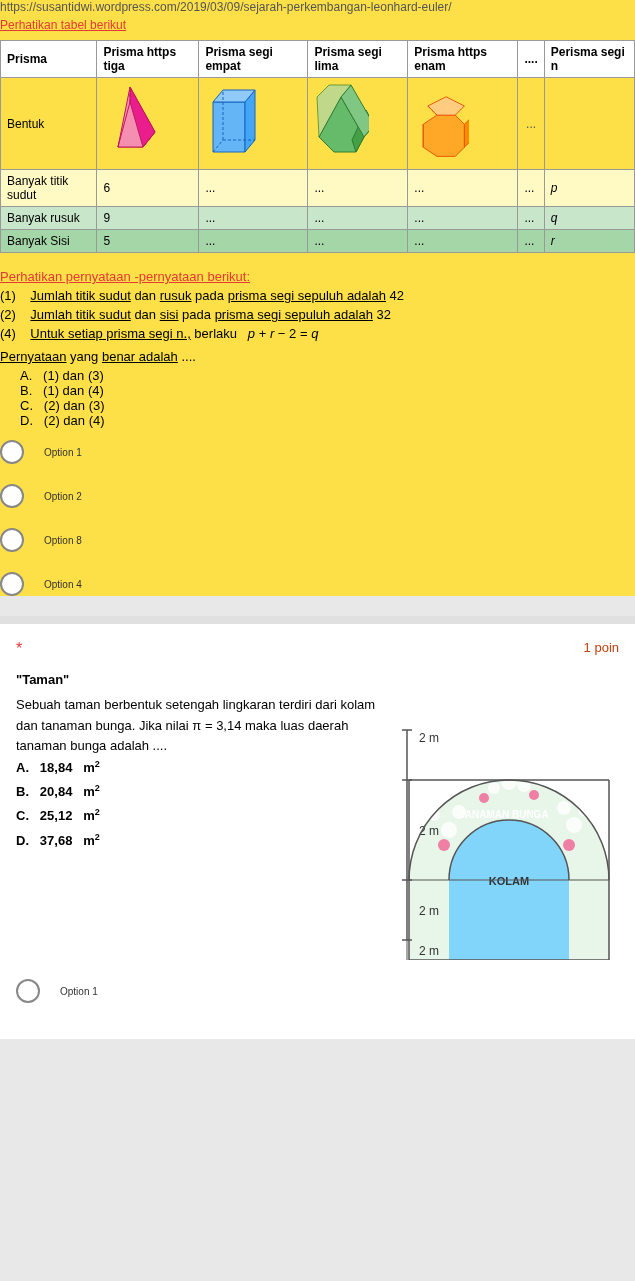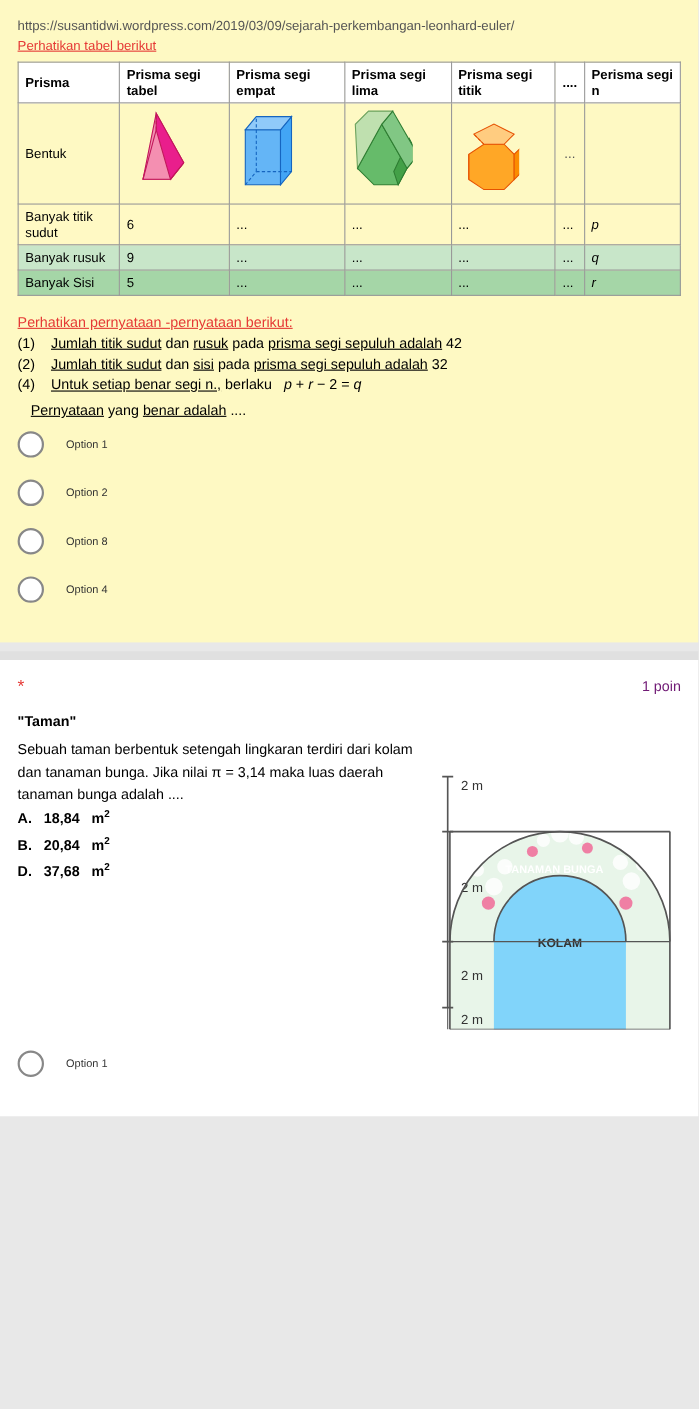--- a/index.html
+++ b/index.html
@@ -3,22 +3,21 @@
   <meta charset="utf-8">
   <style>
     * { margin: 0; padding: 0; box-sizing: border-box; }
     body {
       font-family: Arial, sans-serif;
       font-size: 13px;
       background: #e8e8e8;
       width: 635px;
     }
     .card {
-      background: #fef9c3;
-      padding: 16px;
+      background: #fde047;
       margin-bottom: 8px;
     }
     .url-text {
       color: #555;
       font-size: 12px;
       margin-bottom: 4px;
       word-break: break-all;
     }
     .note-text {
       color: #e53935;
@@ -88,21 +87,21 @@
       background: #fff;
       padding: 16px;
     }
     .question-header {
       display: flex;
       justify-content: space-between;
       align-items: flex-start;
       margin-bottom: 12px;
     }
     .asterisk { color: #e53935; font-size: 16px; }
-    .poin-text { color: #701a75; font-size: 13px; }
+    .poin-text { color: #c2410c; font-size: 13px; }
 
     .taman-section {
       display: flex;
       gap: 12px;
       margin-bottom: 16px;
     }
     .taman-text {
       flex: 1;
       font-size: 13px;
       line-height: 1.6;
@@ -149,24 +148,24 @@
 
 <div class="card">
 
   <div class="url-text">https://susantidwi.wordpress.com/2019/03/09/sejarah-perkembangan-leonhard-euler/</div>
   <div class="note-text">Perhatikan tabel berikut</div>
 
   <table class="prisma-table">
     <thead>
       <tr>
         <th>Prisma</th>
-        <th>Prisma segi tabel</th>
+        <th>Prisma https tiga</th>
         <th>Prisma segi empat</th>
         <th>Prisma segi lima</th>
-        <th>Prisma segi titik</th>
+        <th>Prisma https enam</th>
         <th>....</th>
         <th>Perisma segi n</th>
       </tr>
     </thead>
     <tbody>
       <tr>
         <td>Bentuk</td>
 
         <td class="shape-cell">
           <svg width="55" height="80" viewBox="0 0 55 80">
@@ -247,25 +246,31 @@
     <p>
       <span class="red-underline">Perhatikan pernyataan -pernyataan berikut:</span>
     </p>
     <p>
       (1) &nbsp;&nbsp; <span class="underline">Jumlah titik sudut</span> dan <span class="underline">rusuk</span> pada <span class="underline">prisma segi sepuluh adalah</span> 42
     </p>
     <p>
       (2) &nbsp;&nbsp; <span class="underline">Jumlah titik sudut</span> dan <span class="underline">sisi</span> pada <span class="underline">prisma segi sepuluh adalah</span> 32
     </p>
     <p>
-      (4) &nbsp;&nbsp; <span class="underline">Untuk setiap benar segi n.,</span> berlaku &nbsp; <i>p</i> + <i>r</i> − 2 = <i>q</i>
-    </p>
-    <p style="margin-top:8px;margin-left:12px;">
+      (4) &nbsp;&nbsp; <span class="underline">Untuk setiap prisma segi n.,</span> berlaku &nbsp; <i>p</i> + <i>r</i> − 2 = <i>q</i>
+    </p>
+    <p style="margin-top:8px;">
       <span class="underline">Pernyataan</span> yang <span class="underline">benar adalah</span> ....
     </p>
+    <div style="margin-left: 20px; margin-top:4px;">
+      <div>A. &nbsp; (1) dan (3)</div>
+      <div>B. &nbsp; (1) dan (4)</div>
+      <div>C. &nbsp; (2) dan (3)</div>
+      <div>D. &nbsp; (2) dan (4)</div>
+    </div>
   </div>
 
   <div class="options-section">
     <div class="option-item">
       <div class="radio-circle"></div>
       <span class="option-label">Option 1</span>
     </div>
     <div class="option-item">
       <div class="radio-circle"></div>
       <span class="option-label">Option 2</span>
@@ -294,20 +299,21 @@
   <div class="taman-section">
 
     <div class="taman-text">
       <div class="title">"Taman"</div>
       <div>
         Sebuah taman berbentuk setengah lingkaran terdiri dari kolam dan tanaman bunga. Jika nilai π = 3,14 maka luas daerah tanaman bunga adalah ....
       </div>
       <div class="taman-answers">
         <div>A. &nbsp; 18,84 &nbsp; m<sup>2</sup></div>
         <div>B. &nbsp; 20,84 &nbsp; m<sup>2</sup></div>
+        <div>C. &nbsp; 25,12 &nbsp; m<sup>2</sup></div>
         <div>D. &nbsp; 37,68 &nbsp; m<sup>2</sup></div>
       </div>
     </div>
 
     <div class="taman-image">
       <svg width="220" height="290" viewBox="0 0 220 290">
 
         <clipPath id="semi">
           <rect x="0" y="0" width="220" height="290"></rect>
         </clipPath>

